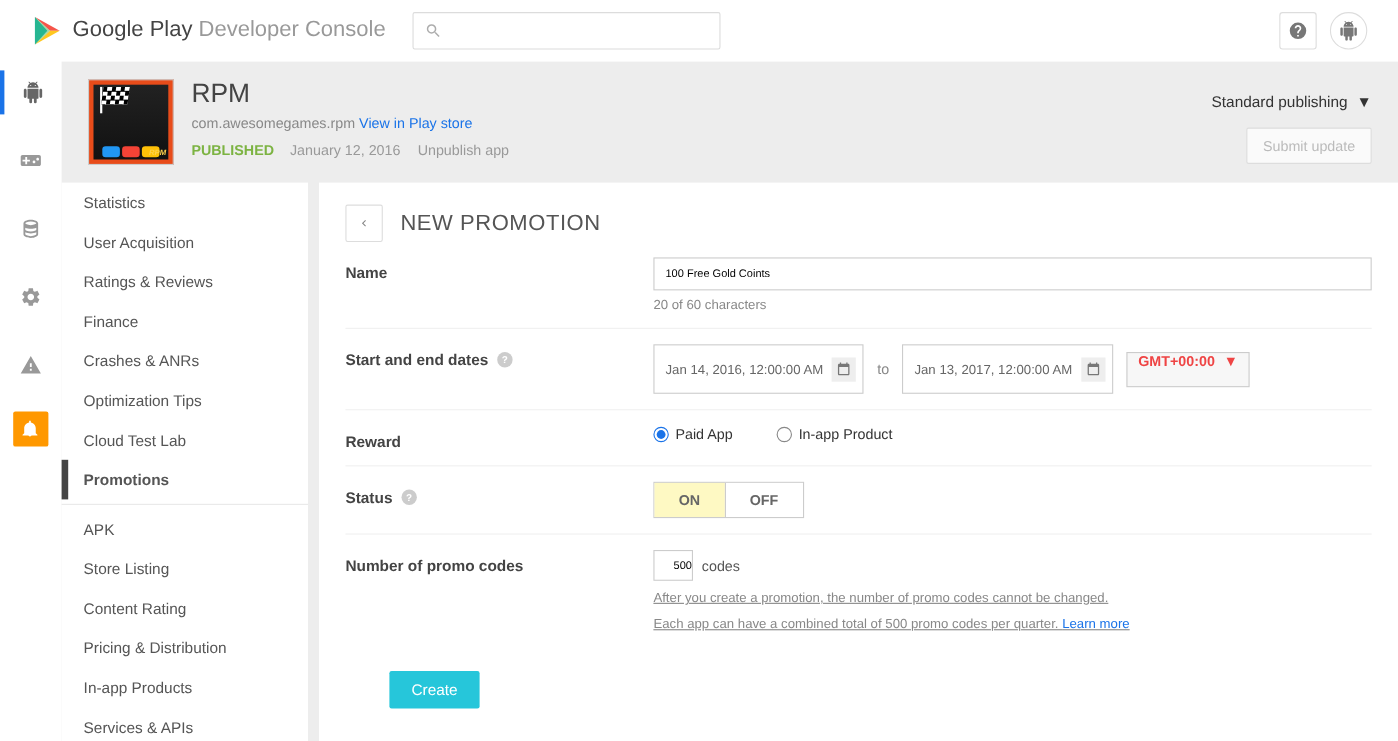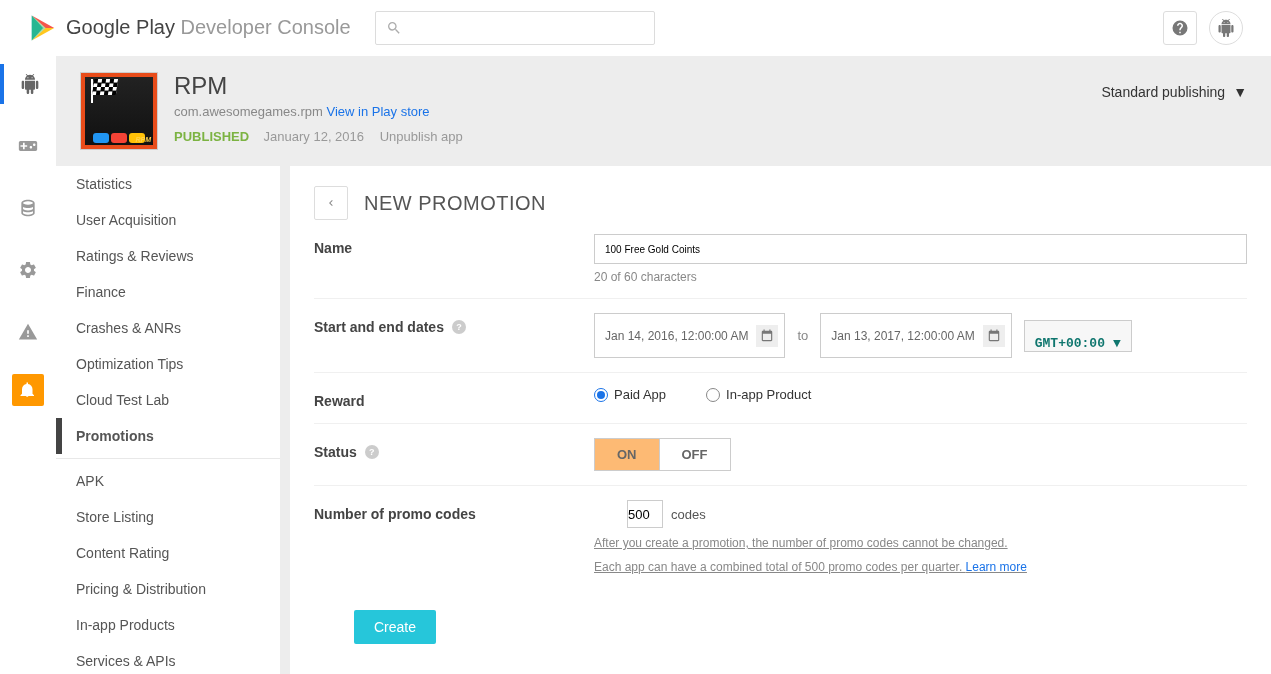--- a/index.html
+++ b/index.html
@@ -62,35 +62,35 @@
 .form-label { width: 280px; font-size: 14px; font-weight: 600; color: #444; padding-top: 6px; display: flex; align-items: center; gap: 8px; }
 .help-icon { width: 14px; height: 14px; background: #ccc; border-radius: 50%; display: inline-flex; align-items: center; justify-content: center; font-size: 9px; color: #fff; font-weight: bold; }
 .form-control { flex: 1; }
 .text-input { width: 100%; height: 30px; border: 1px solid #ccc; padding: 0 10px; font-size: 10px; }
 .hint { font-size: 12px; color: #888; margin-top: 6px; }
 
 .date-row { display: flex; align-items: center; gap: 12px; }
 .date-box { height: 45px; border: 1px solid #ccc; display: flex; align-items: center; padding: 0 6px 0 10px; font-size: 12px; color: #666; gap: 8px; }
 .date-box .cal { width: 22px; height: 22px; background: #eee; display:flex; align-items:center; justify-content:center; color:#777; }
 .to-text { font-size: 13px; color: #888; }
-.tz-box { height: 32px; border: 1px solid #ccc; background: #f7f7f7; padding: 0 10px; display: flex; align-items: flex-end; font-size: 13px; font-weight: 600; color: #0f766e; gap: 8px; cursor: pointer; font-family: Liberation Mono, monospace; }
+.tz-box { height: 32px; border: 1px solid #ccc; background: #f7f7f7; padding: 0 10px; display: flex; align-items: flex-start; font-size: 13px; font-weight: 600; color: #ef4444; gap: 8px; cursor: pointer; }
 
 .radio-row { display: flex; align-items: center; gap: 40px; }
 .radio-item { display: flex; align-items: center; gap: 6px; font-size: 13px; }
 .radio { width: 14px; height: 14px; border: 1px solid #888; border-radius: 50%; display: inline-block; position: relative; }
 .radio.checked { border-color: #1a73e8; }
 .radio.checked::after { content:''; position:absolute; top:2px; left:2px; width:8px; height:8px; background:#1a73e8; border-radius:50%; }
 
 .toggle-group { display: flex; border: 1px solid #ccc; width: fit-content; }
 .toggle-btn { padding: 8px 22px; font-size: 13px; font-weight: 600; color: #666; cursor: pointer; background: #fff; }
-.toggle-btn.active { background: #fdba74; }
+.toggle-btn.active { background: #fef9c3; }
 .toggle-btn + .toggle-btn { border-left: 1px solid #ccc; }
 
 .code-row { display: flex; align-items: center; gap: 8px; }
-.code-input { width: 36px; height: 28px; border: 1px solid #ccc; text-align: left; font-size: 13px; margin-left: 33px; }
+.code-input { width: 36px; height: 28px; border: 1px solid #ccc; text-align: right; font-size: 10px; }
 .codes-label { font-size: 13px; color: #555; }
 .info-text { font-size: 12px; color: #888; margin-top: 6px; line-height: 1.5; text-decoration: underline; }
 .info-text a { color: #1a73e8; text-decoration: none; }
 
 .create-btn { margin-top: 20px; padding: 9px 20px; background: #26c6da; color: #fff; border: none; font-size: 14px; font-weight: 400; cursor: pointer; border-radius: 2px; margin-left: 40px; }
 </style>
 </head>
 <body>
 
 <div class="topbar">
@@ -184,20 +184,21 @@
           &nbsp;&nbsp;
           <span>January 12, 2016</span>
           <span class="unpub">Unpublish app</span>
         </div>
       </div>
       <div class="header-right">
         <div class="pub-mode">
           <span>Standard publishing</span>
           <span>▼</span>
         </div>
+        <button class="submit-btn">Submit update</button>
       </div>
     </div>
 
     <div class="content-row">
       <div class="sidebar">
         <div class="sidebar-item">Statistics</div>
         <div class="sidebar-item">User Acquisition</div>
         <div class="sidebar-item">Ratings &amp; Reviews</div>
         <div class="sidebar-item">Finance</div>
         <div class="sidebar-item">Crashes &amp; ANRs</div>

